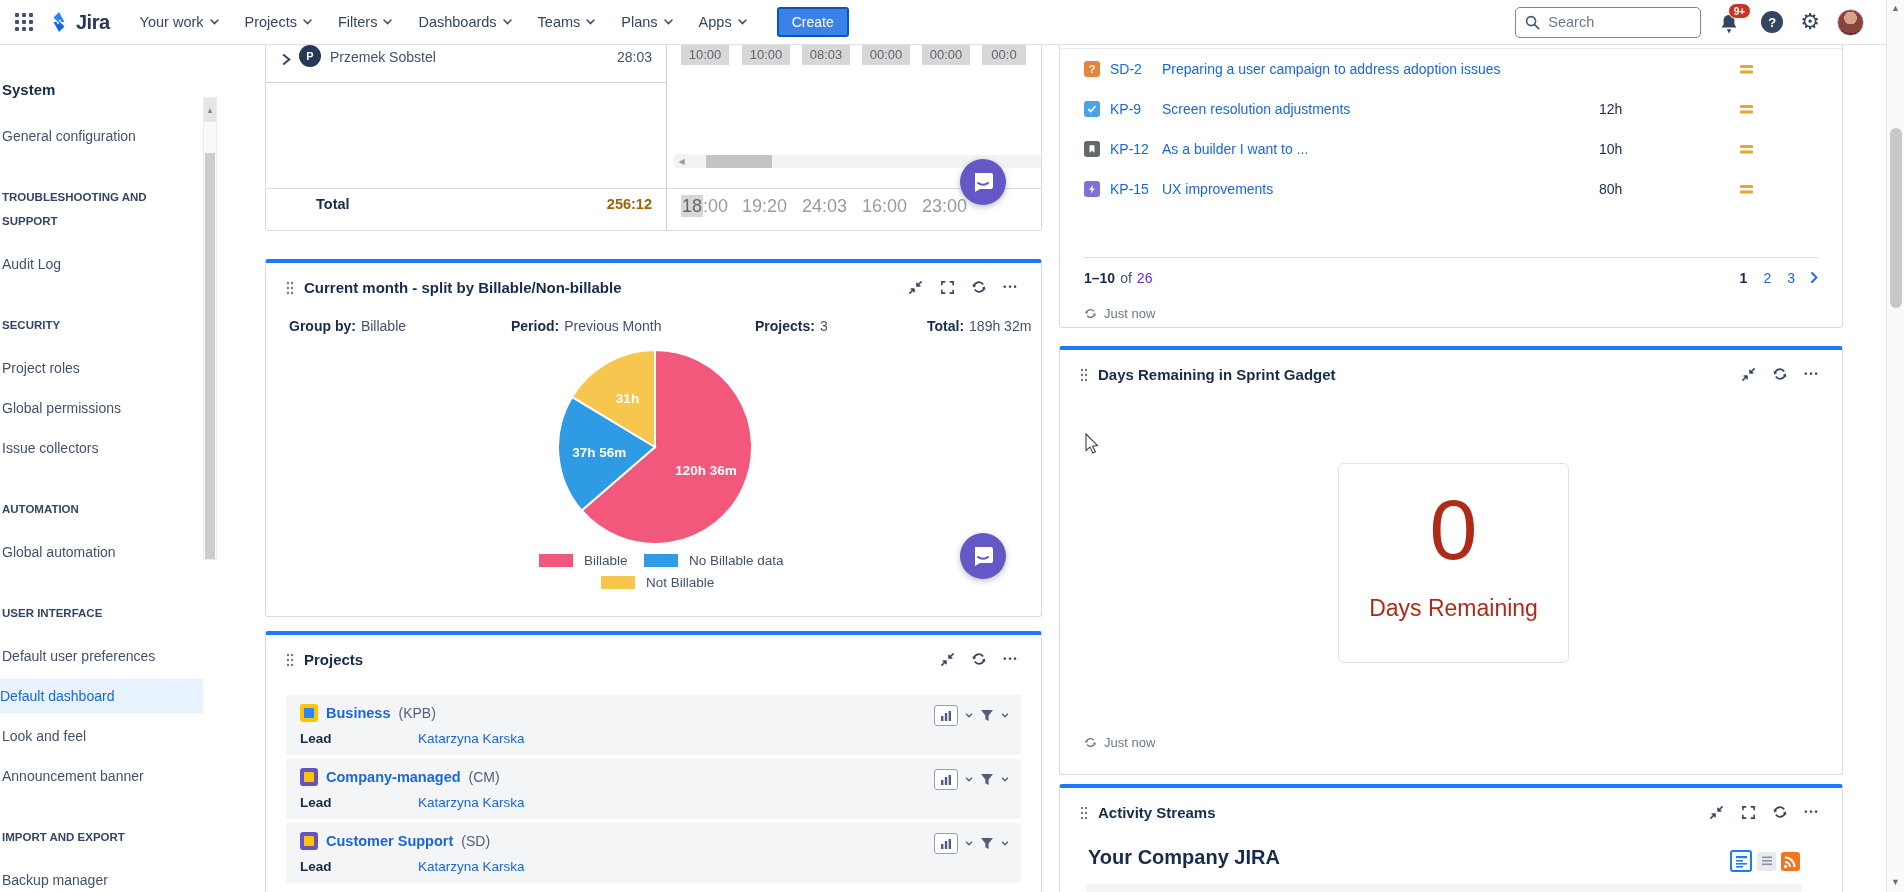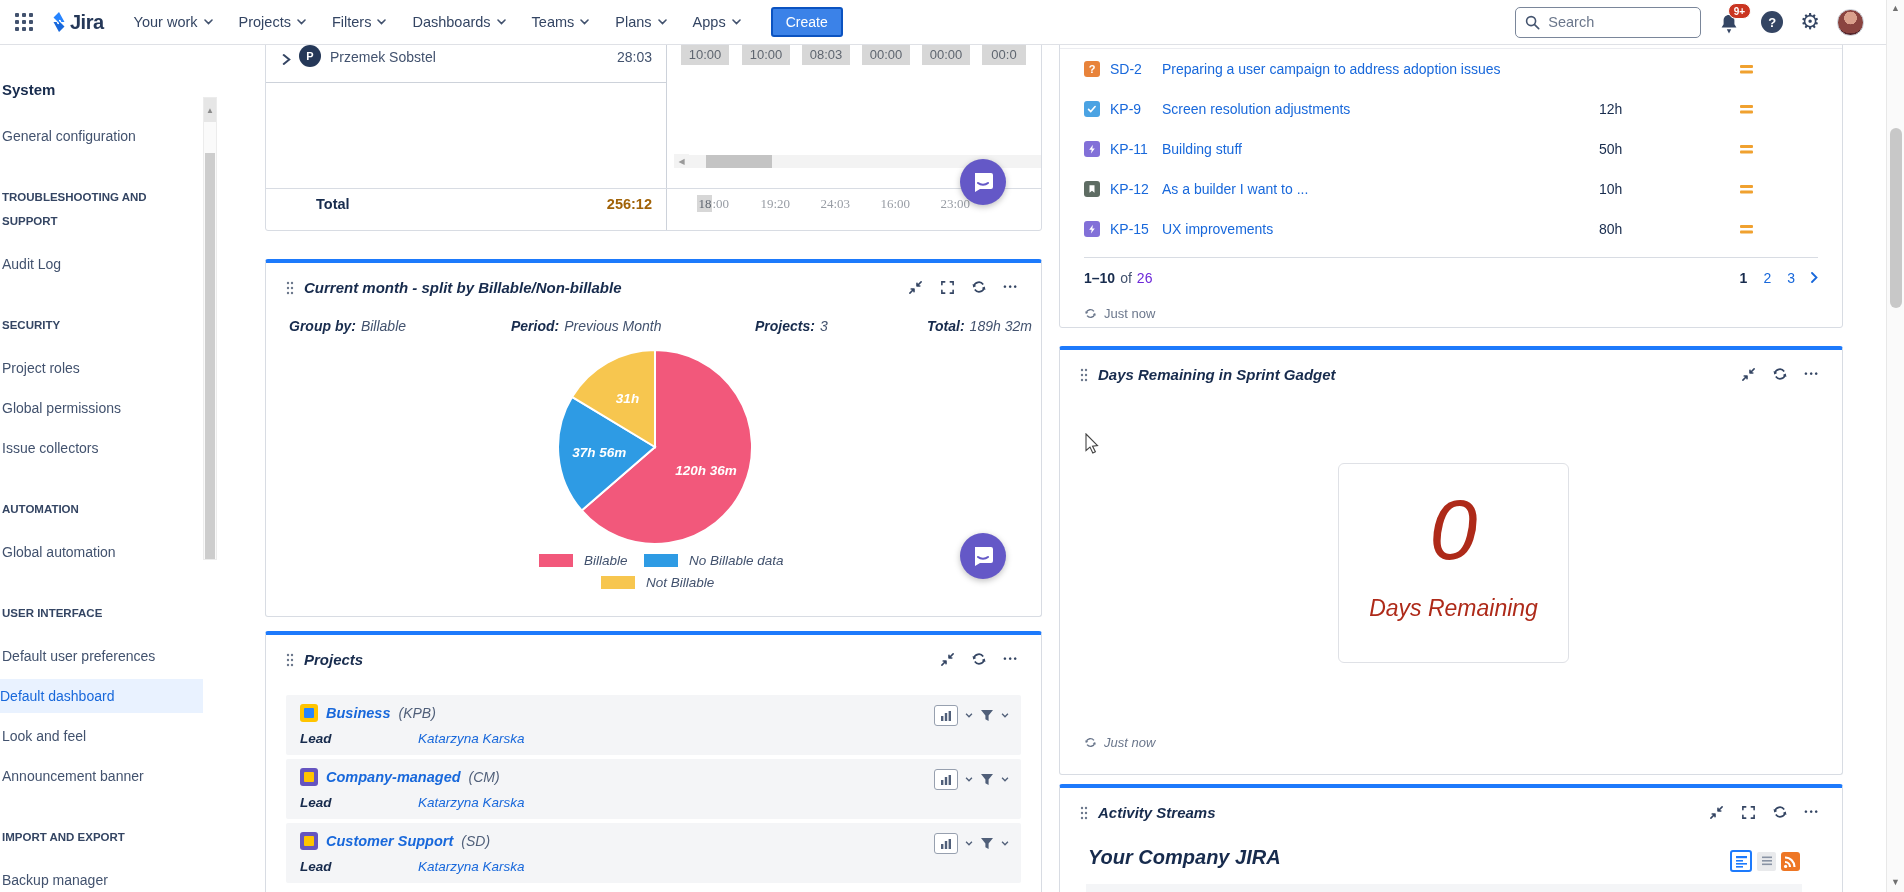--- a/index.html
+++ b/index.html
@@ -5,21 +5,21 @@
   *{margin:0;padding:0;box-sizing:border-box;}
   html,body{width:1904px;height:892px;overflow:hidden;background:#fff;
     font-family:"Liberation Sans",sans-serif;color:#42526E;}
   #app{position:relative;width:1904px;height:892px;overflow:hidden;background:#fff;}
 
   
   #navbar{position:absolute;left:0;top:0;width:1886px;height:45px;background:#fff;
     border-bottom:1px solid #dfe1e6;display:flex;align-items:center;padding:0 10px;z-index:30;}
   .nav-left{display:flex;align-items:center;gap:10px;}
   .appswitch{width:28px;height:28px;display:flex;align-items:center;justify-content:center;border-radius:3px;}
-  .logo{display:flex;align-items:center;margin-right:14px;}
+  .logo{display:flex;align-items:center;gap:6px;margin-right:14px;}
   .logo-text{font-size:20px;font-weight:700;color:#253858;letter-spacing:-.5px;}
   .menu{display:flex;align-items:center;gap:26px;margin-left:6px;}
   .menu-item{display:flex;align-items:center;gap:6px;font-size:14.5px;color:#344563;cursor:pointer;white-space:nowrap;}
   .btn-create{margin-left:20px;background:#3b82e8;border:2px solid #0b53c1;color:#fff;font-size:14px;
     font-weight:500;padding:5px 13px;border-radius:3px;cursor:pointer;font-family:inherit;}
   .nav-right{margin-left:auto;display:flex;align-items:center;gap:17px;padding-right:12px;}
   .searchbox{display:flex;align-items:center;gap:8px;width:186px;height:31px;border:1.5px solid #7A869A;
     border-radius:5px;padding:0 9px;background:#fff;}
   .searchbox input{border:none;outline:none;width:130px;font-size:14.5px;color:#344563;font-family:inherit;background:transparent;}
   .searchbox input::placeholder{color:#6B778C;}
@@ -42,21 +42,21 @@
   .sb-item.selected{background:#E9F2FF;color:#1868DB;height:auto;padding:8px 0;margin:-8px 0 14px -2px;width:203px;}
   #sb-scroll{position:absolute;left:203px;top:97px;width:14px;height:463px;background:#fafafa;
     border:1px solid #ececec;z-index:6;}
   #sb-scroll .sb-btn{width:12px;height:24px;background:#e6e6e6;color:#8a8a8a;font-size:8px;
     display:flex;align-items:center;justify-content:center;}
   #sb-scroll .sb-thumb{position:absolute;left:1px;top:55px;width:10px;height:406px;background:#cdcdcd;}
 
   
   #main{position:absolute;left:225px;top:45px;width:1661px;height:847px;background:#fff;overflow:hidden;}
   .card{position:absolute;background:#fff;border:1px solid #d8dce3;border-radius:3px;}
-  .gadget{border-top:4px solid #1D7AFC;font-style:italic;}
+  .gadget{border-top:4px solid #1D7AFC;}
   .ghead{position:absolute;left:20px;top:16px;display:flex;align-items:center;gap:10px;}
   .ghandle{color:#6B778C;}
   .gtitle{font-size:15px;font-weight:600;color:#172B4D;white-space:nowrap;}
   .gicons{position:absolute;right:22px;top:16px;display:flex;gap:16px;align-items:center;}
   .gicon{width:16px;height:16px;display:flex;align-items:center;justify-content:center;cursor:pointer;}
   .dots3{font-size:9px;letter-spacing:2px;color:#344563;font-weight:700;}
   .refresh-line{position:absolute;display:flex;align-items:center;gap:7px;font-size:13px;color:#6B778C;}
 
   
   #card-timesheet{left:40px;top:-8px;width:777px;height:194px;}
@@ -65,21 +65,21 @@
   .ts-total-line{position:absolute;left:0;right:0;top:150px;height:1px;background:#d8dce3;}
   .ts-chip{position:absolute;top:6px;width:48px;height:21px;line-height:21px;text-align:center;
     background:#d7d7d7;color:#5f6670;font-size:13px;}
   .ts-name{position:absolute;left:64px;top:11px;font-size:14px;color:#42526E;}
   .ts-chevron{position:absolute;left:16px;top:13px;}
   .ts-avatar{position:absolute;left:33px;top:7px;width:22px;height:22px;border-radius:50%;background:#253858;
     display:flex;align-items:center;justify-content:center;color:#fff;font-size:11px;font-weight:700;}
   .ts-utotal{position:absolute;left:300px;top:11px;width:86px;text-align:right;font-size:14px;color:#42526E;}
   .ts-total-label{position:absolute;left:50px;top:158px;font-weight:700;color:#172B4D;font-size:14.5px;}
   .ts-total-val{position:absolute;left:300px;top:158px;width:86px;text-align:right;font-weight:700;color:#a16207;font-size:14.5px;}
-  .ts-tcell{position:absolute;top:158px;width:48px;text-align:right;font-size:13px;color:#979ca4;font-family:Liberation Serif, serif;}
+  .ts-tcell{position:absolute;top:158px;width:48px;text-align:left;font-size:18px;color:#979ca4;}
   .chip18{background:#d7d7d7;color:#5f6670;padding:1px 1px;}
   .hscroll{position:absolute;left:408px;top:116px;display:flex;align-items:center;}
   .hs-btn{width:15px;height:14px;background:#f3f3f3;color:#9a9a9a;font-size:8px;display:flex;align-items:center;justify-content:center;}
   .hs-track{width:352px;height:13px;background:#f3f3f3;position:relative;}
   .hs-thumb{position:absolute;left:17px;top:0;width:66px;height:13px;background:#c4c4c4;}
 
   
   #card-pie{left:40px;top:214px;width:777px;height:358px;}
   .stat{position:absolute;top:55px;font-size:14px;white-space:nowrap;}
   .stat b{color:#172B4D;font-weight:700;margin-right:5px;}
@@ -547,38 +547,20 @@
           <span class="issue-prio">
               <svg width="15" height="12" viewBox="0 0 15 12">
                 <g fill="#F0A12F">
                   <rect x="1" y="2" width="13" height="3" rx="1"></rect>
                   <rect x="1" y="7.5" width="13" height="3" rx="1"></rect>
                 </g>
               </svg>
             </span>
         </div>
         <div class="issue-row">
-          <span class="type-icon" style="background: rgb(130, 112, 216);">
-              <svg width="10" height="10" viewBox="0 0 16 16">
-                <path d="M9.5 1L3.5 9h4l-1.2 6L12.5 7h-4z" fill="#fff"></path>
-              </svg>
-            </span>
-          <span class="issue-key">KP-11</span>
-          <span class="issue-sum">Building stuff</span>
-          <span class="issue-hours">50h</span>
-          <span class="issue-prio">
-              <svg width="15" height="12" viewBox="0 0 15 12">
-                <g fill="#F0A12F">
-                  <rect x="1" y="2" width="13" height="3" rx="1"></rect>
-                  <rect x="1" y="7.5" width="13" height="3" rx="1"></rect>
-                </g>
-              </svg>
-            </span>
-        </div>
-        <div class="issue-row">
           <span class="type-icon" style="background: rgb(94, 108, 99);">
               <svg width="10" height="10" viewBox="0 0 16 16">
                 <path d="M4 2h8v12l-4-3.2L4 14z" fill="#fff"></path>
               </svg>
             </span>
           <span class="issue-key">KP-12</span>
           <span class="issue-sum">As a builder I want to ...</span>
           <span class="issue-hours">10h</span>
           <span class="issue-prio">
               <svg width="15" height="12" viewBox="0 0 15 12">

